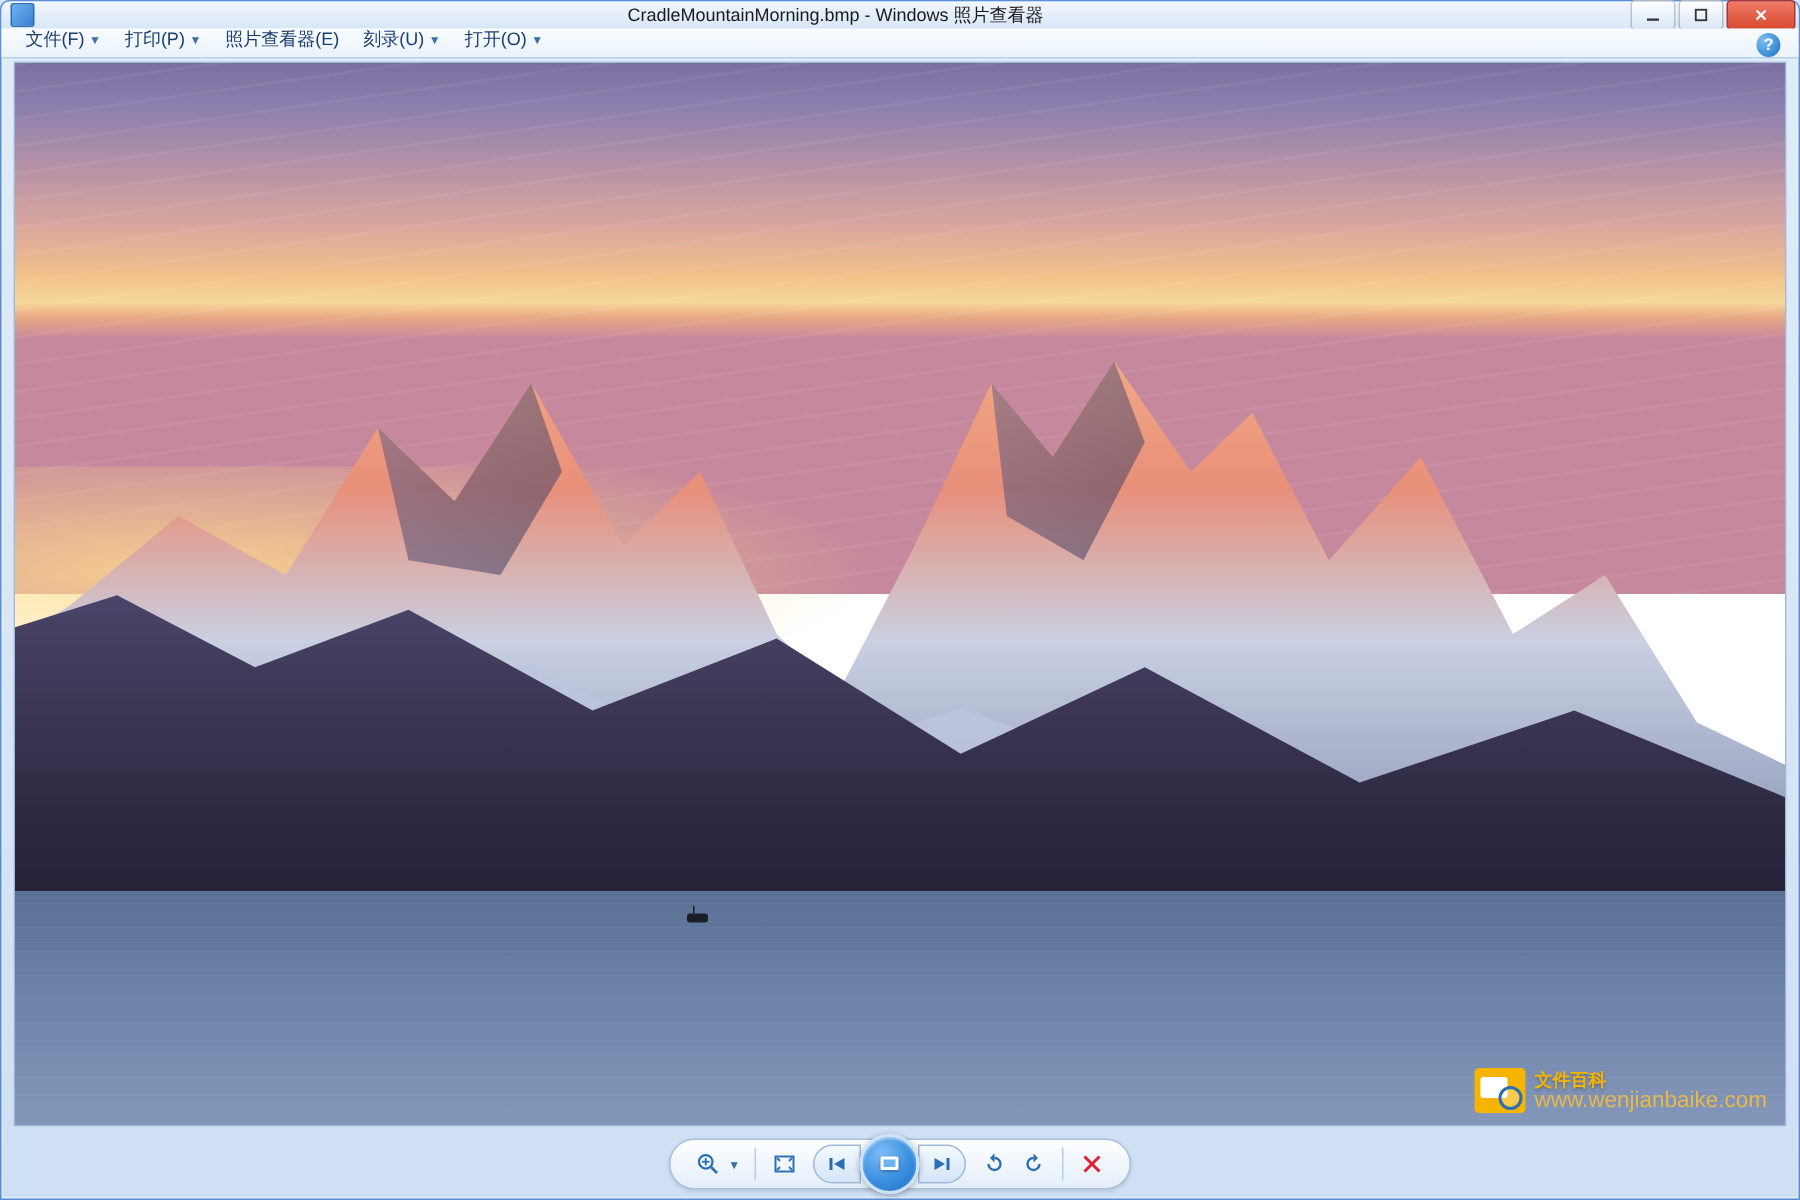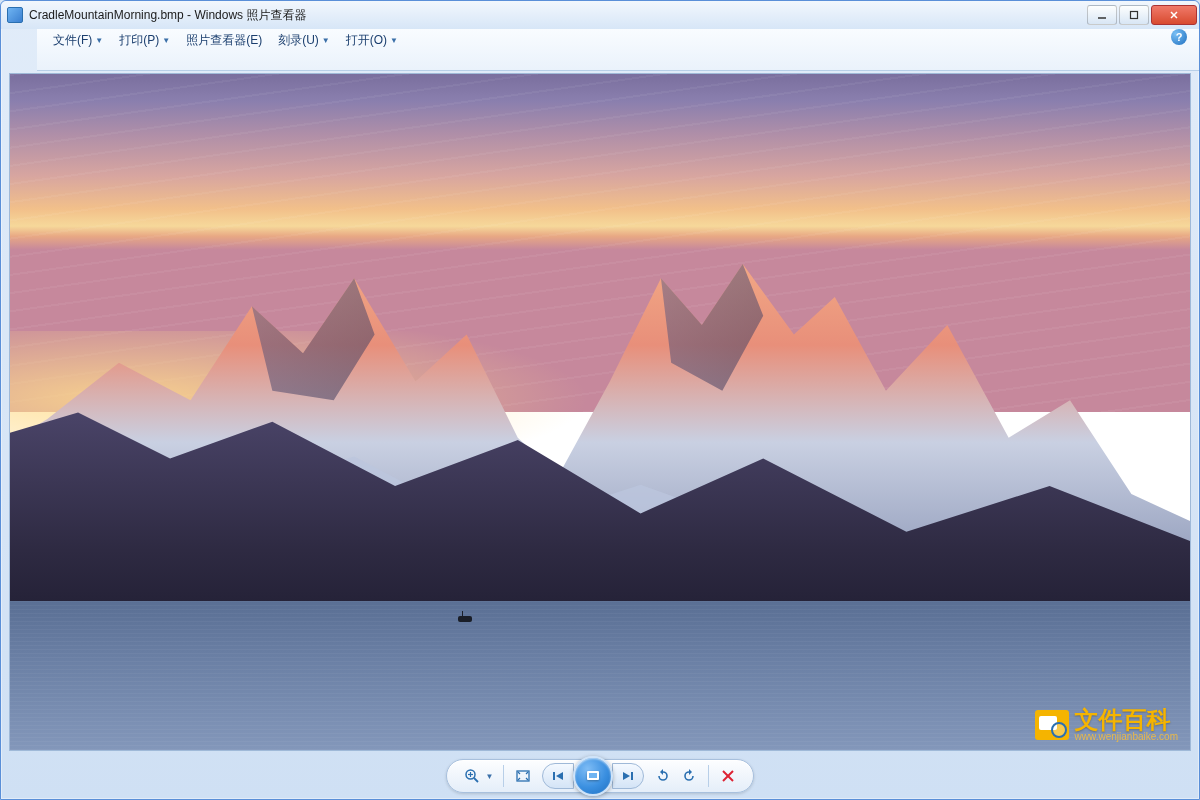--- a/index.html
+++ b/index.html
@@ -1,28 +1,28 @@
 <!DOCTYPE html>
 <html><head>
 <meta charset="utf-8">
 <style>
 * { margin: 0; padding: 0; box-sizing: border-box; font-family: "Microsoft YaHei", "Segoe UI", Tahoma, sans-serif; }
 body { width: 1200px; height: 800px; overflow: hidden; background: #d6e5f5; }
 
 .window { width: 1200px; height: 800px; border: 1px solid #5a8fd8; border-radius: 6px 6px 0 0; background: linear-gradient(#e1ecf9, #cfe0f4); display: flex; flex-direction: column; box-shadow: 0 0 0 1px rgba(255,255,255,0.4) inset; }
 
-.titlebar { height: 28px; display: flex; align-items: center; padding: 0 2px 0 6px; background: linear-gradient(#f2f7fd, #d7e6f7); border-radius: 6px 6px 0 0; }
+.titlebar { height: 18px; display: flex; align-items: center; padding: 0 2px 0 6px; background: linear-gradient(#f2f7fd, #d7e6f7); border-radius: 6px 6px 0 0; text-align: center; }
 .titlebar-icon { width: 16px; height: 16px; margin-right: 6px; background: linear-gradient(135deg,#6fb4f2,#3a7fd0); border:1px solid #2a6fb0; border-radius:2px; }
 .titlebar-text { font-size: 12px; color: #1a1a1a; flex: 1; white-space: nowrap; overflow: hidden; }
 .win-controls { display: flex; gap: 0; }
 .win-btn { width: 30px; height: 20px; display:flex; align-items:center; justify-content:center; border:1px solid rgba(0,0,0,0.2); border-radius:3px; margin-left:2px; background: linear-gradient(#fdfefe,#d8e6f5); cursor:pointer; }
 .win-btn.close { width: 46px; background: linear-gradient(#f07a6a,#d84a2f); border-color:#a33; }
 .win-btn svg { width:10px; height:10px; }
 
-.menubar { height: 42px; display:flex; align-items:flex-start; padding: 0 8px; background: linear-gradient(#f9fcff,#eaf2fb); border-bottom:1px solid #b8cfe8;margin-left:36px; }
+.menubar { height: 20px; display:flex; align-items:flex-end; padding: 0 8px; background: linear-gradient(#f9fcff,#eaf2fb); border-bottom:1px solid #b8cfe8; }
 .menu-item { font-size:12px; color:#1a3e6e; padding: 3px 8px; display:flex; align-items:center; gap:3px; cursor:pointer; border-radius:2px; }
 .menu-drop { font-size:8px; color:#3a6fa8; }
 .menu-spacer { flex:1; }
 .help-icon { width:16px; height:16px; border-radius:50%; background: radial-gradient(circle at 30% 30%, #7ac0f5,#1e6fc0); color:#fff; font-size:11px; font-weight:bold; display:flex; align-items:center; justify-content:center; cursor:pointer; margin-right:4px;}
 
 .content-area { flex:1; margin: 2px 8px 2px 8px; background:#fff; border:1px solid #9fb9d8; position:relative; overflow:hidden; }
 
 
 .photo { position:absolute; inset:0; }
 .sky { position:absolute; left:0; right:0; top:0; height:50%; background:
@@ -38,22 +38,22 @@
 .lake{position:absolute;left:0;right:0;bottom:0;height:22%;background:linear-gradient(180deg,#5a6f94 0%,#6b80a5 40%,#8397ba 100%);}
 .lake::before{content:"";position:absolute;inset:0;background:repeating-linear-gradient(180deg, rgba(255,255,255,0.04) 0 1px, transparent 1px 4px);}
 .boat{position:absolute;left:38%;bottom:19%;width:14px;height:6px;background:#1a1e28;border-radius:2px;}
 .boat::after{content:"";position:absolute;left:4px;top:-5px;width:1px;height:5px;background:#1a1e28;}
 
 .watermark { position:absolute; right:12px; bottom:8px; display:flex; align-items:center; gap:6px; }
 .wm-icon { width:34px; height:30px; background:#f5b400; border-radius:3px; position:relative; }
 .wm-icon::before{content:"";position:absolute;left:4px;top:6px;width:18px;height:14px;background:#fff;border-radius:2px;}
 .wm-icon::after{content:"";position:absolute;right:2px;bottom:2px;width:12px;height:12px;border:2px solid #2a6fb0;border-radius:50%;background:rgba(255,255,255,0.3);}
 .wm-text { display:flex; flex-direction:column; line-height:1; }
-.wm-title { font-size:24px; font-weight:bold; color:#f5b400; text-shadow:0 1px 2px rgba(0,0,0,0.25); }
-.wm-url { font-size:10px; color:#e8b84a; }
+.wm-title { font-size:12px; font-weight:bold; color:#f5b400; text-shadow:0 1px 2px rgba(0,0,0,0.25); }
+.wm-url { font-size:15px; color:#e8b84a; }
 
 .toolbar { height:46px; display:flex; align-items:center; justify-content:center; }
 .tool-pill { display:flex; align-items:center; height:34px; background:linear-gradient(#fdfeff,#e4eef9); border:1px solid #a8c0dd; border-radius:17px; padding:0 12px; box-shadow:0 1px 3px rgba(0,0,0,0.15), inset 0 1px 0 rgba(255,255,255,0.8); }
 .tool-btn { width:26px; height:26px; display:flex; align-items:center; justify-content:center; cursor:pointer; border-radius:4px; color:#2a6fb0; }
 .tool-sep { width:1px; height:22px; background:#b8cfe8; margin:0 6px; }
 .tool-drop { font-size:8px; color:#3a6fa8; margin-left:1px; margin-right:4px; cursor:pointer; }
 .center-cluster { display:flex; align-items:center; gap:0; margin:0 6px; }
 .nav-btn { width:32px; height:26px; background:linear-gradient(#f4f9ff,#d4e4f6); border:1px solid #9fb9d8; display:flex; align-items:center; justify-content:center; cursor:pointer; color:#2a6fb0;}
 .nav-btn.left{border-radius:13px 0 0 13px;}
 .nav-btn.right{border-radius:0 13px 13px 0;}

